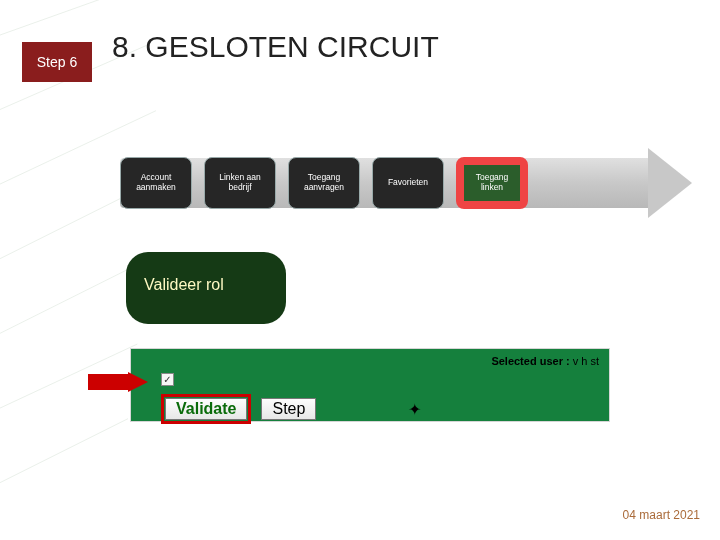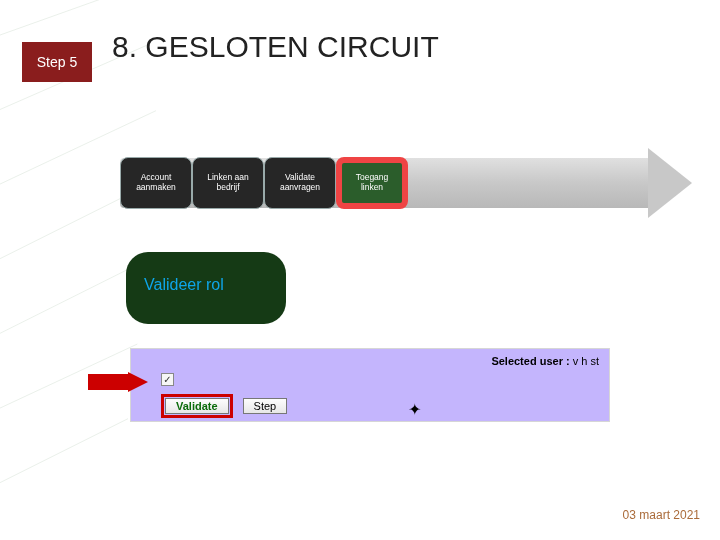--- a/index.html
+++ b/index.html
@@ -85,21 +85,21 @@
     height: 0;
     border-top: 35px solid transparent;
     border-bottom: 35px solid transparent;
     border-left: 44px solid #c8c8c8;
   }
   .steps {
     position: absolute;
     left: 0;
     top: 0;
     display: flex;
-    gap: 0;
+    gap: 12px;
     z-index: 2;
   }
   .step-pill {
     width: 72px;
     height: 52px;
     margin-top: 7px;
     border-radius: 8px;
     display: flex;
     align-items: center;
     justify-content: center;
@@ -109,43 +109,43 @@
     padding: 4px;
   }
   .pill-dark {
     background: #262626;
     color: #fff;
     border: 1px solid #9aa;
   }
   .pill-current {
     background: #2b5d2b;
     color: #fff;
-    border: 6px solid #ef4444;
+    border: 8px solid #ef4444;
   }
   .bubble {
     position: absolute;
     left: 126px;
     top: 252px;
     background: #153a15;
-    color: #0ea5e9;
+    color: #fef9c3;
     border-radius: 22px;
     padding: 24px 44px 30px 18px;
     font-size: 16px;
     z-index: 2;
     min-width: 160px;
   }
   
   .validate-panel {
     position: absolute;
     left: 130px;
     top: 348px;
     width: 480px;
     height: 74px;
     border: 1px solid #d6d6d6;
-    background: #c4b5fd;
+    background: #15803d;
     z-index: 2;
     font-family: Verdana, Arial, sans-serif;
     font-size: 11px;
   }
   .vp-row1 {
     padding: 6px 10px 4px;
     text-align: right;
     color: #000;
   }
   .vp-row1 b { font-weight: 700; }
@@ -170,21 +170,21 @@
   .vp-row3 {
     padding: 4px 10px 6px 30px;
     display: flex;
     gap: 10px;
     align-items: center;
   }
   .btn {
     border: 1px solid #777;
     background: linear-gradient(#fdfdfd,#e7e7e7);
     padding: 1px 10px;
-    font-size: 11px;
+    font-size: 16px;
     font-family: Verdana, Arial, sans-serif;
     cursor: pointer;
   }
   .btn-green { color: #0a6b0a; font-weight: 600; }
   .btn-validate-wrap {
     border: 3px solid #c00;
     padding: 1px;
     display: inline-block;
   }
   .red-arrow {
@@ -220,41 +220,44 @@
   <line x1="40" y1="60" x2="180" y2="10"></line>
   <line x1="40" y1="140" x2="200" y2="70"></line>
   <line x1="40" y1="220" x2="210" y2="140"></line>
   <line x1="40" y1="300" x2="220" y2="210"></line>
   <line x1="40" y1="380" x2="200" y2="300"></line>
   <line x1="40" y1="460" x2="190" y2="390"></line>
   <line x1="40" y1="540" x2="180" y2="470"></line>
 </svg>
 
 <div class="step-badge">
-  <span>Step 5</span>
+  <span>Step 6</span>
 </div>
 
 <div class="title">
   <span>8. GESLOTEN CIRCUIT</span><br>
 </div>
 
 <div class="progress-wrap">
   <div class="arrow-bg">
     <div class="arrow-body"></div>
     <div class="arrow-head"></div>
   </div>
   <div class="steps">
     <div class="step-pill pill-dark">
         <span>Account aanmaken</span>
       </div>
     <div class="step-pill pill-dark">
         <span>Linken aan bedrijf</span>
       </div>
     <div class="step-pill pill-dark">
-        <span>Validate aanvragen</span>
+        <span>Toegang aanvragen</span>
+      </div>
+    <div class="step-pill pill-dark">
+        <span>Favorieten</span>
       </div>
     <div class="step-pill pill-current">
         <span>Toegang linken</span>
       </div>
   </div>
 </div>
 
 <div class="bubble">
   <span>Valideer rol</span>
 </div>
@@ -274,13 +277,13 @@
   <div class="vp-row3">
     <span class="btn-validate-wrap">
       <button class="btn btn-green">Validate</button>
     </span>
     <button class="btn">Step</button>
   </div>
 </div>
 
 <span class="cursor-ptr">✦</span>
 
-<div class="date">03 maart 2021</div>
+<div class="date">04 maart 2021</div>
 
 </body></html>

